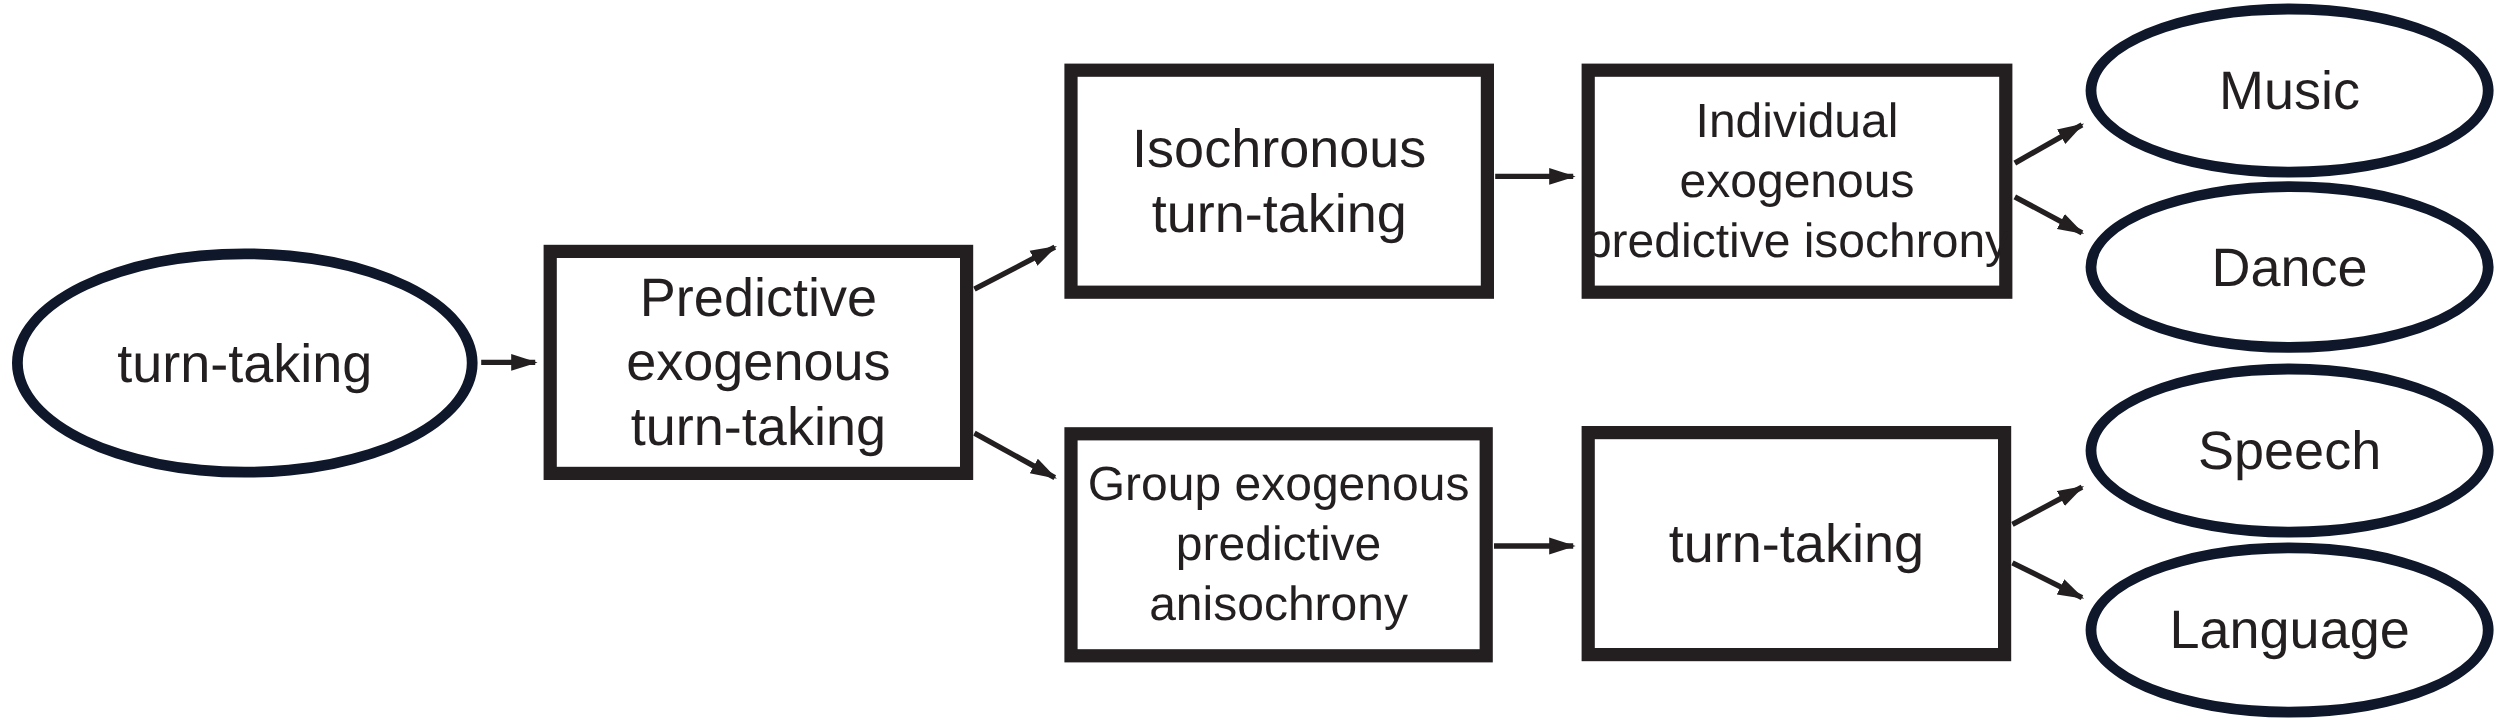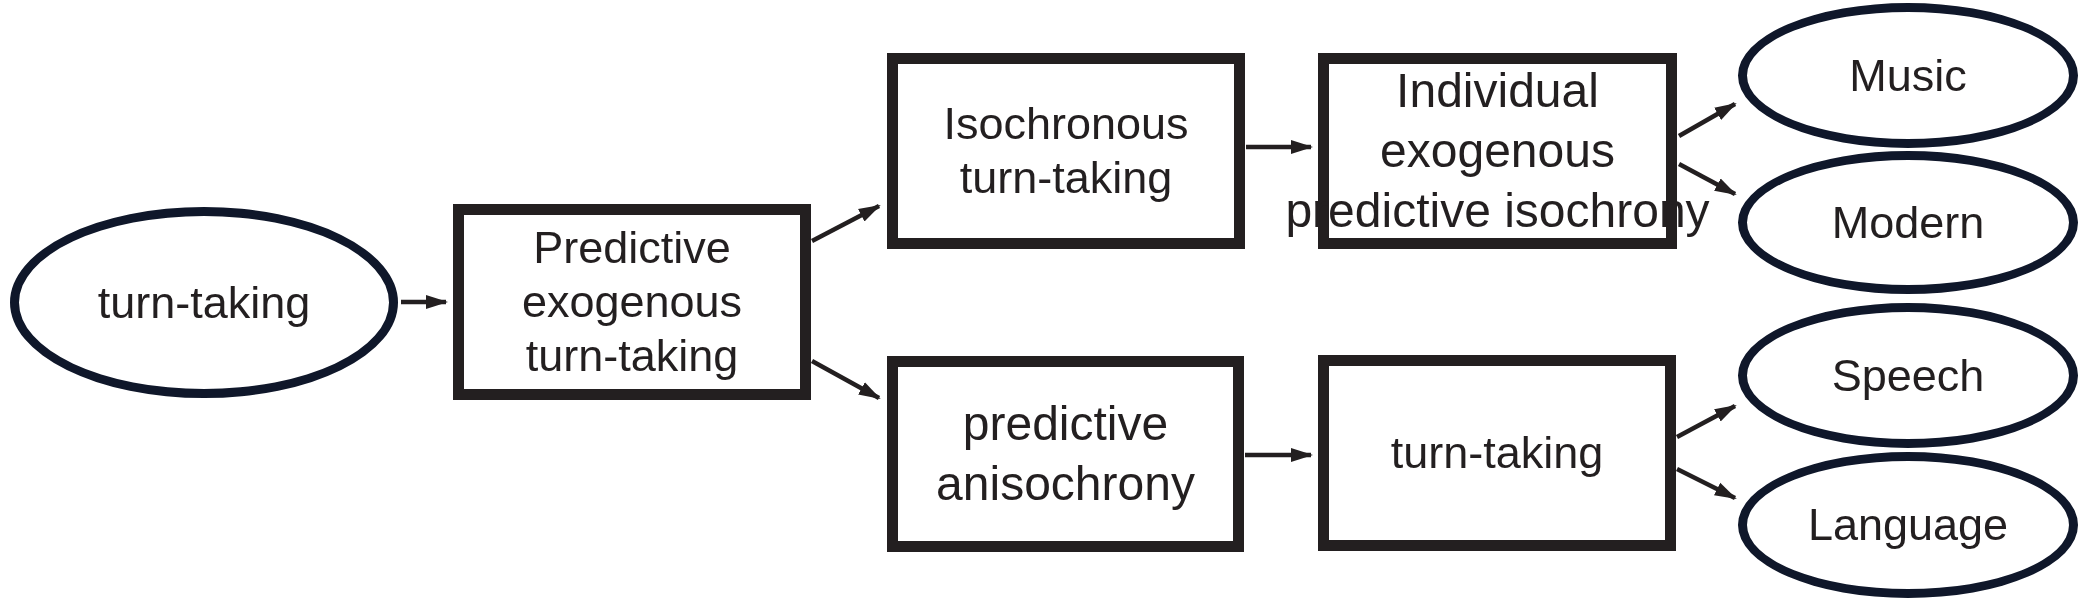--- a/index.html
+++ b/index.html
@@ -33,21 +33,21 @@
   .ellipse {
     border: 9px solid #0f172a;
     border-radius: 50%;
   }
   .label-large {
     font-size: 45px;
     line-height: 1.2;
     white-space: nowrap;
   }
   .label-small {
-    font-size: 48px;
+    font-size: 40px;
     line-height: 1.25;
     white-space: nowrap;
   }
   .label-large span, .label-small span { display: block; }
 
   
   #node-proto       { left: 10px;   top: 207px; width: 388px; height: 191px; }
   #node-predictive  { left: 453px;  top: 204px; width: 358px; height: 196px; }
   #node-isochronous { left: 887px;  top: 53px;  width: 358px; height: 196px; }
   #node-individual  { left: 1318px; top: 53px;  width: 359px; height: 196px; }
@@ -116,40 +116,41 @@
   <div id="node-individual" class="node rect">
     <div class="label-small">
       <span>Individual</span>
       <span>exogenous</span>
       <span>predictive isochrony</span>
     </div>
   </div>
 
   <div id="node-group" class="node rect">
     <div class="label-small">
+      <span>Group exogenous</span>
       <span>predictive</span>
       <span>anisochrony</span>
     </div>
   </div>
 
   <div id="node-modern" class="node rect">
     <div class="label-large">
       <span>turn-taking</span>
     </div>
   </div>
 
   <div id="node-music" class="node ellipse">
     <div class="label-large">
       <span>Music</span>
     </div>
   </div>
 
   <div id="node-dance" class="node ellipse">
     <div class="label-large">
-      <span>Modern</span>
+      <span>Dance</span>
     </div>
   </div>
 
   <div id="node-speech" class="node ellipse">
     <div class="label-large">
       <span>Speech</span>
     </div>
   </div>
 
   <div id="node-language" class="node ellipse">

